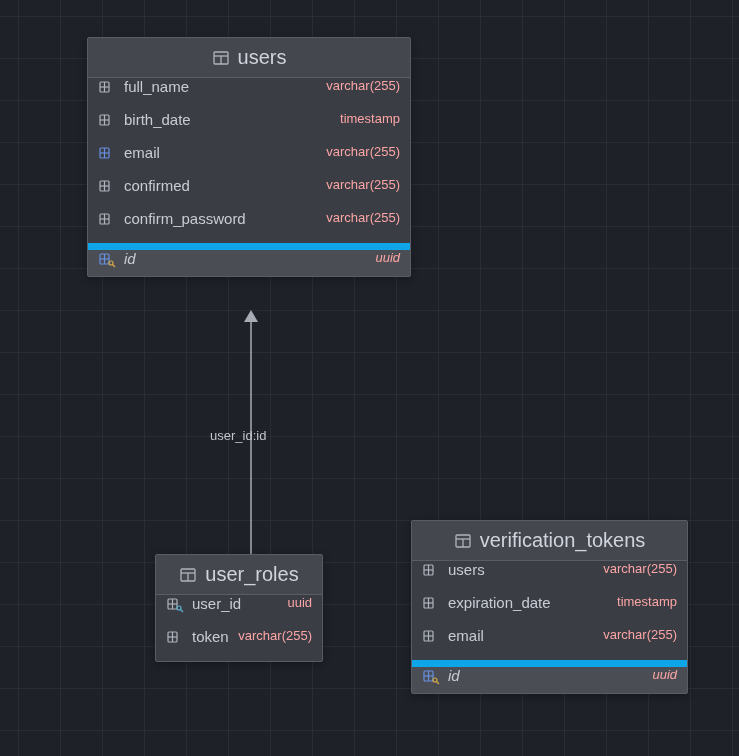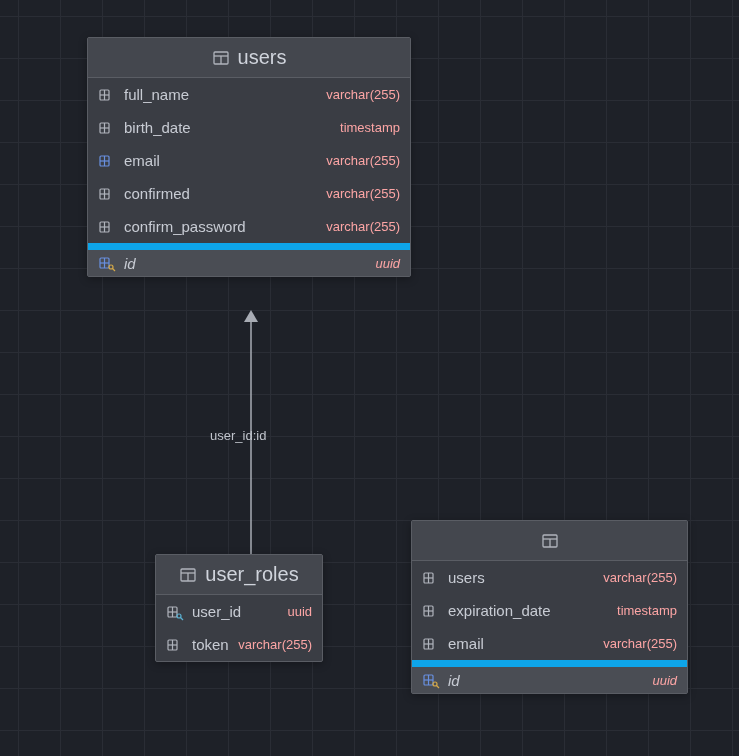--- a/index.html
+++ b/index.html
@@ -34,21 +34,20 @@
   display: flex;
   align-items: center;
   justify-content: center;
   height: 40px;
   gap: 8px;
 }
 .table-title { color: #d0d4dc; font-size: 20px; font-weight: 500; }
 .header-icon { display: inline-flex; }
 .column {
   display: flex;
-  align-items: center;
   height: 33px;
   padding: 0 10px;
   gap: 8px;
 }
 .column.selected { background: #4a4d54; border-top: 7px solid #0ea5e9; font-style: italic; }
 .col-icon { width: 18px; height: 18px; display: inline-flex; flex-shrink: 0; }
 .col-name { color: #c8ccd4; font-size: 15px; font-weight: 500; flex: 0 0 auto; }
 .col-type { color: #fca5a5; font-size: 13px; margin-left: auto; }
 .rel-line { position: absolute; }
 .rel-label {
@@ -192,20 +191,21 @@
 
   <div class="table" style="left:411px; top:520px; width:277px;">
     <div class="table-header">
       <span class="header-icon">
         <svg width="18" height="18" viewBox="0 0 18 18">
             <rect x="2" y="3" width="14" height="12" rx="1" fill="none" stroke="#b0b4bc" stroke-width="1.3"></rect>
             <line x1="2" y1="7" x2="16" y2="7" stroke="#b0b4bc" stroke-width="1.3"></line>
             <line x1="9" y1="7" x2="9" y2="15" stroke="#b0b4bc" stroke-width="1.3"></line>
           </svg>
       </span>
+      <span class="table-title">verification_tokens</span>
     </div>
     <div class="column">
       <span class="col-icon">
           <svg width="18" height="18" viewBox="0 0 18 18">
             <rect x="2" y="4" width="9" height="10" rx="1" fill="none" stroke="#b0b4bc" stroke-width="1.2"></rect>
             <line x1="2" y1="9" x2="11" y2="9" stroke="#b0b4bc" stroke-width="1.2"></line>
             <line x1="6.5" y1="4" x2="6.5" y2="14" stroke="#b0b4bc" stroke-width="1.2"></line>
           </svg>
         </span>
       <span class="col-name">users</span>

